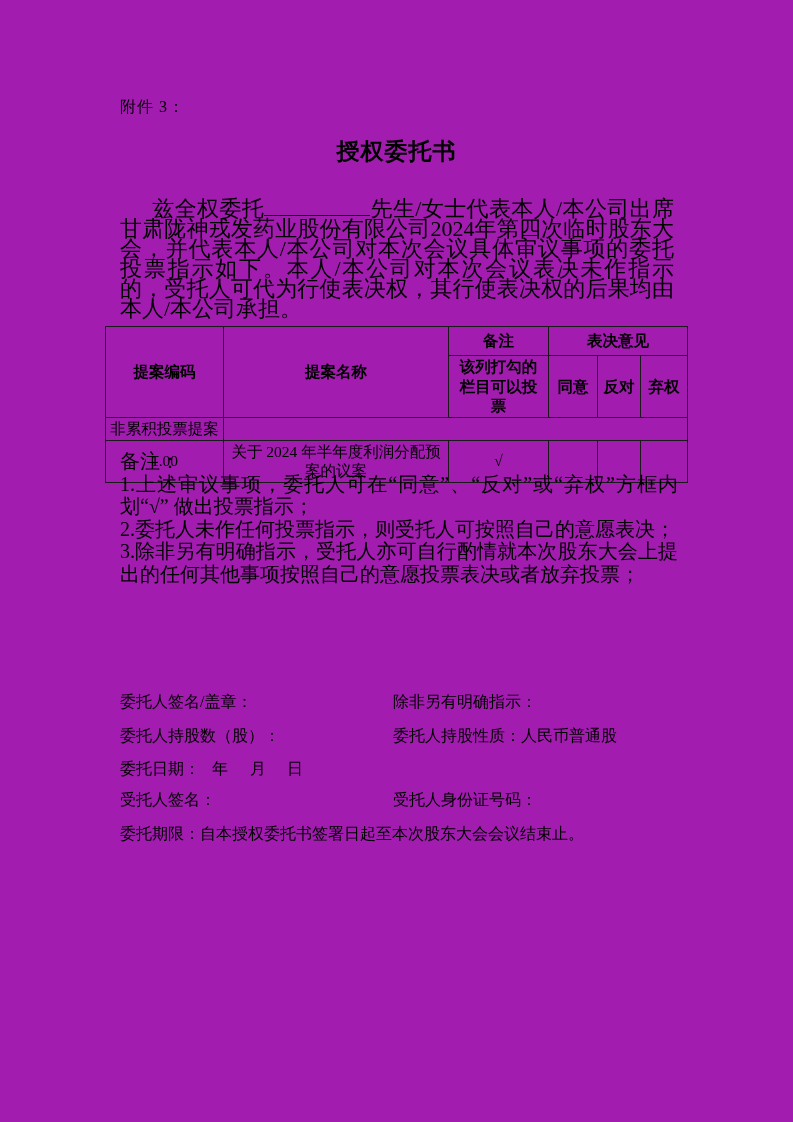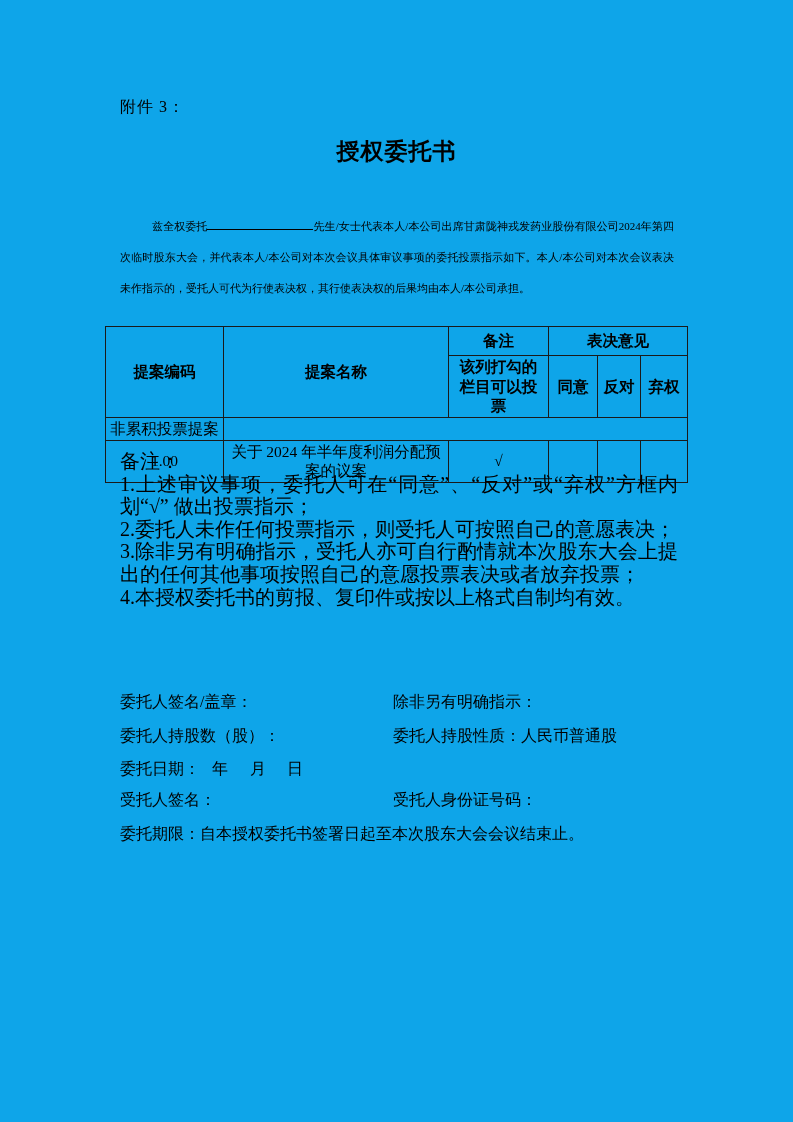--- a/index.html
+++ b/index.html
@@ -5,21 +5,21 @@
   * { margin: 0; padding: 0; box-sizing: border-box; }
   html, body { background: #ffffff; }
   body {
     font-family: "Liberation Serif", "DejaVu Serif", serif;
     color: #000000;
   }
   .page {
     position: relative;
     width: 793px;
     height: 1122px;
-    background: #0ea5e9;
+    background: #a21caf;
     overflow: hidden;
   }
   .attachment-label {
     position: absolute;
     left: 120px;
     top: 97px;
     font-size: 16px;
     letter-spacing: 1px;
   }
   .doc-title {
@@ -28,24 +28,24 @@
     top: 136px;
     width: 100%;
     text-align: center;
     font-size: 23px;
     font-weight: bold;
     letter-spacing: 1px;
   }
   .intro {
     position: absolute;
     left: 120px;
-    top: 211px;
+    top: 199px;
     width: 554px;
-    font-size: 11px;
-    line-height: 31px;
+    font-size: 22px;
+    line-height: 20px;
     text-align: justify;
     text-justify: inter-ideograph;
   }
   .intro .indent { display: inline-block; width: 32px; }
   .blank-line {
     display: inline-block;
     width: 106px;
     border-bottom: 1.5px solid #000;
     height: 15px;
     vertical-align: baseline;
@@ -153,21 +153,20 @@
         <td></td>
       </tr>
     </tbody>
   </table>
 
   <div class="notes">
     <div>备注：</div>
     <div>1.上述审议事项，委托人可在“同意”、“反对”或“弃权”方框内划“√” 做出投票指示；</div>
     <div>2.委托人未作任何投票指示，则受托人可按照自己的意愿表决；</div>
     <div>3.除非另有明确指示，受托人亦可自行酌情就本次股东大会上提出的任何其他事项按照自己的意愿投票表决或者放弃投票；</div>
-    <div>4.本授权委托书的剪报、复印件或按以上格式自制均有效。</div>
   </div>
 
   <div class="signatures">
     <div class="sig-row">
       <span class="sig-left">委托人签名/盖章：</span>
       <span class="sig-right">除非另有明确指示：</span>
     </div>
     <div class="sig-row">
       <span class="sig-left">委托人持股数（股）：</span>
       <span class="sig-right">委托人持股性质：人民币普通股</span>

